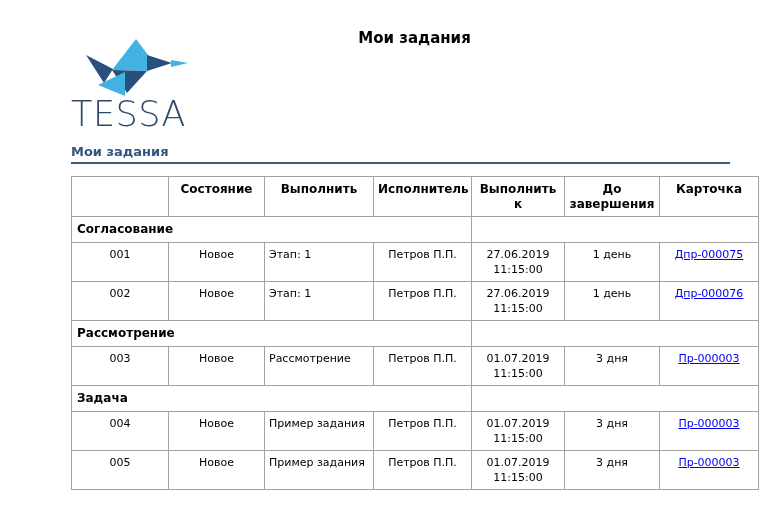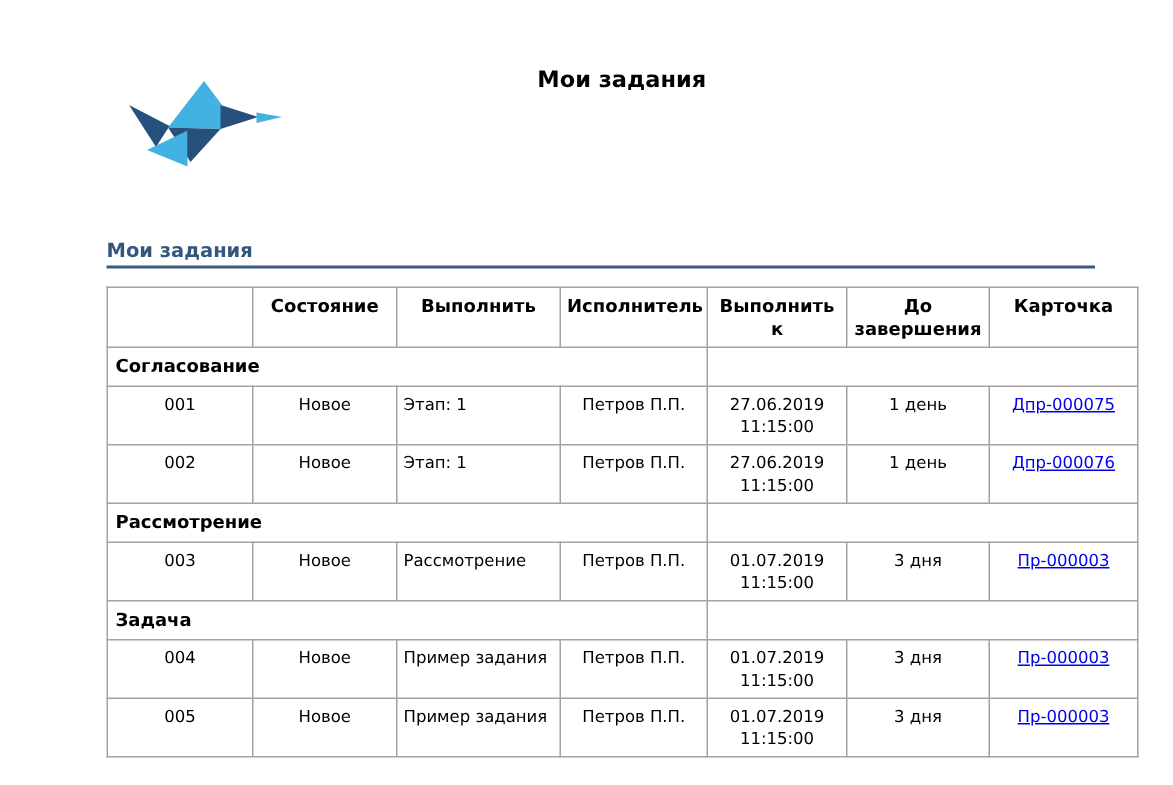--- a/index.html
+++ b/index.html
@@ -1,21 +1,21 @@
 <!DOCTYPE html>
 <html><head>
 <meta charset="utf-8">
 <style>
   html,body{margin:0;padding:0;background:#ffffff;}
   body{
     width:782px;height:523px;overflow:hidden;
     font-family:"DejaVu Sans","Liberation Sans",sans-serif;
     color:#000;
   }
-  .content{position:relative;margin-left:71px;width:687px;margin-top:15px;}
+  .content{position:relative;margin-left:71px;width:687px;}
   .header{position:relative;height:176px;}
   .doc-title{
     position:absolute;left:0;top:29px;width:687px;
     text-align:center;font-size:15px;font-weight:bold;margin:0;
   }
   .logo{position:absolute;left:0;top:33px;width:140px;}
   .logo svg{display:block;}
   .brand{
     font-size:35px;line-height:1;font-weight:200;
     color:#2e4a6b;letter-spacing:0.5px;margin-top:-1px;
@@ -62,20 +62,21 @@
         <svg width="134" height="65" viewBox="0 0 134 65" xmlns="http://www.w3.org/2000/svg">
           <polygon points="65,6 41,37 77,38 77,22" fill="#41b2e2"></polygon>
           <polygon points="15,22 42,36 33,50" fill="#27517c"></polygon>
           <polygon points="41,37 76,38 56,60" fill="#27517c"></polygon>
           <polygon points="76,22 76,38 101,30" fill="#27517c"></polygon>
           <polygon points="100,27 117,30 100,34" fill="#41b2e2"></polygon>
           <polygon points="27,52 54,39 54,63" fill="#41b2e2"></polygon>
           <polygon points="54,39 65,47 54,56" fill="#27517c"></polygon>
         </svg>
       </span>
+      <div class="brand">TESSA</div>
     </div>
 
     <div class="breadcrumb">
       <a href="#">Мои задания</a>
     </div>
   </div>
 
   <table class="tasks">
     <colgroup>
       <col style="width:97px">

